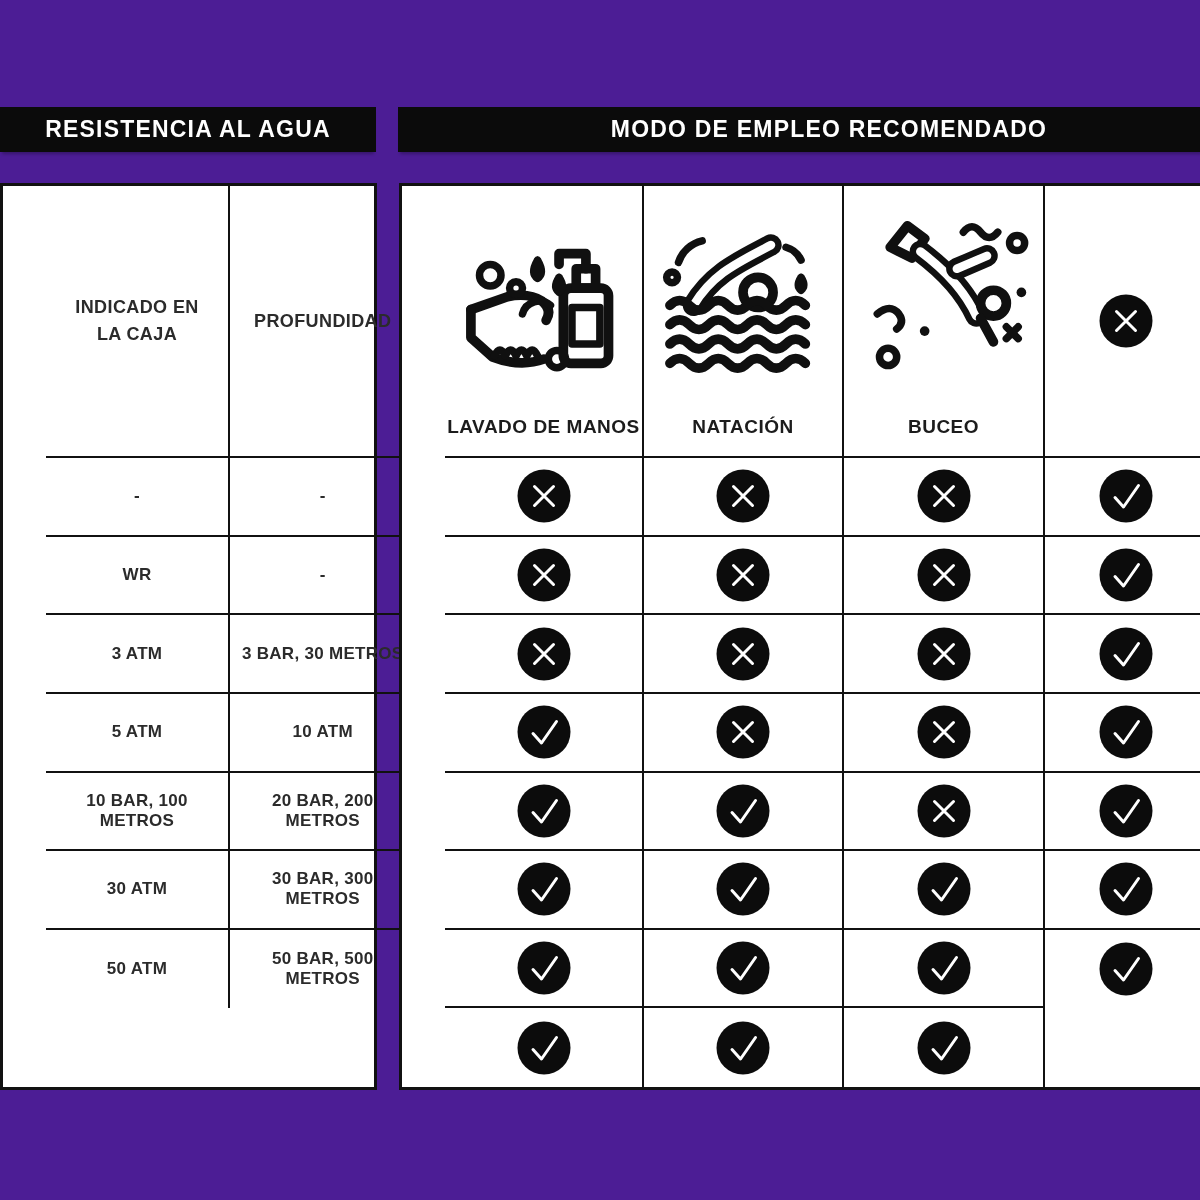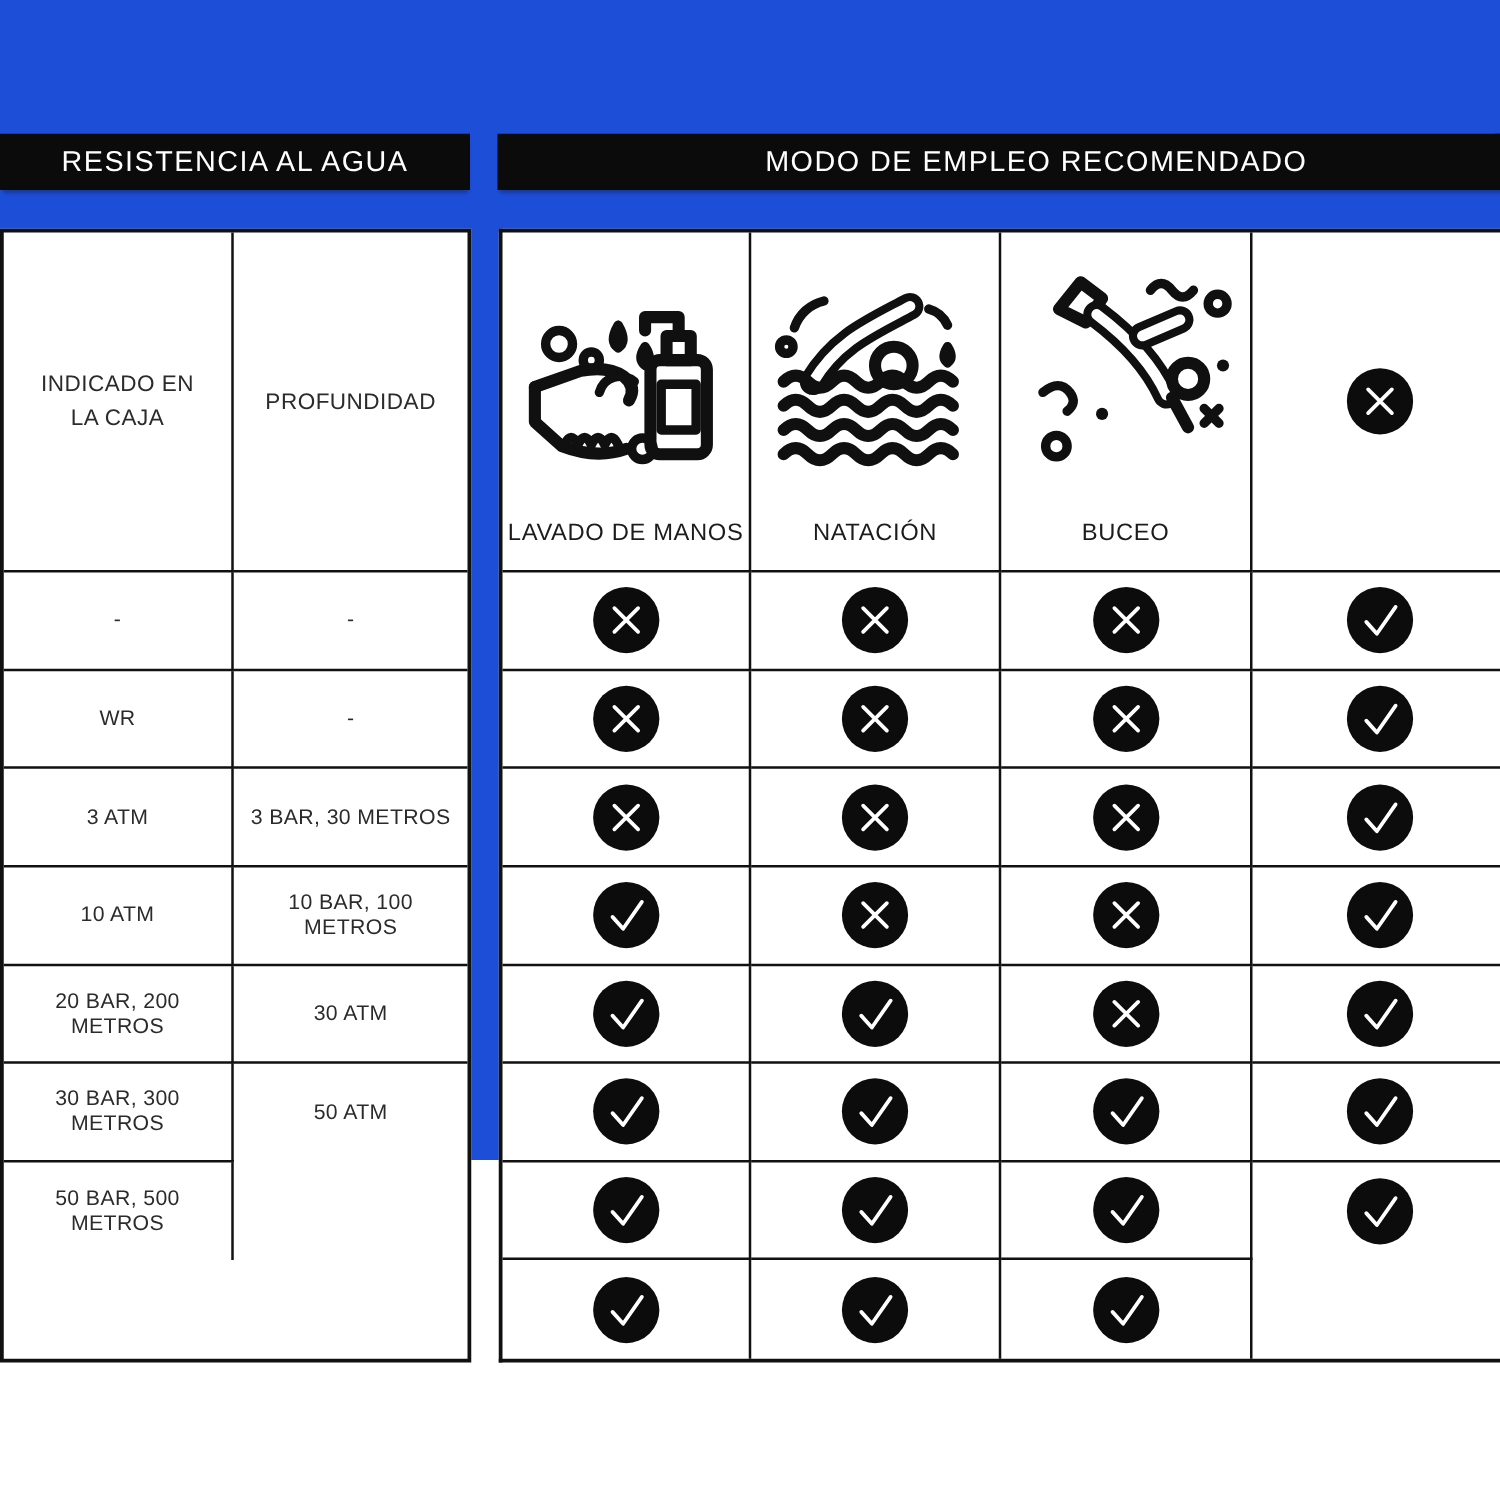--- a/index.html
+++ b/index.html
@@ -1,32 +1,32 @@
 <!DOCTYPE html>
 <html><head>
 <meta charset="utf-8">
 <style>
   html,body{margin:0;padding:0;}
   body{width:1200px;height:1200px;overflow:hidden;background:#ffffff;
        font-family:"Liberation Sans", sans-serif;color:#242424;}
-  .page{position:relative;width:1200px;height:928px;background:#1d4ed8;}
+  .page{position:relative;width:1200px;height:1200px;background:#4c1d95;font-weight:bold;}
 
   
   .bar{position:absolute;top:107px;height:45px;background:#0b0b0b;color:#fff;
        display:flex;align-items:center;justify-content:center;
        font-size:23px;letter-spacing:1.2px;
        box-shadow:0 4px 3px -2px rgba(0,0,0,.28);}
   .bar-left{left:0;width:376px;}
   .bar-right{left:398px;width:792px;padding-left:35px;}
   .bar-frag{position:absolute;top:107px;left:1196px;width:8px;height:45px;background:#0b0b0b;}
 
   
   .table{position:absolute;top:183px;height:907px;display:grid;
          grid-template-rows:272px repeat(8,1fr);box-sizing:border-box;
-         border:3px solid #111;background:#fff;}
+         border:3px solid #111;background:#fff;padding-left:43px;}
   .left-table{left:0;width:377px;grid-template-columns:184px 1fr;}
   .right-table{left:399px;width:807px;border-right:none;
                grid-template-columns:199px 200px 201px 1fr;}
   .cell{display:flex;align-items:center;justify-content:center;box-sizing:border-box;}
   .left-table .cell:nth-child(2n+1){border-right:2px solid #111;}
   .left-table .cell{border-bottom:2px solid #111;}
   .left-table .cell:nth-last-child(-n+2){border-bottom:none;}
   .right-table .cell:not(:nth-child(4n)){border-right:2px solid #111;}
   .right-table .cell{border-bottom:2px solid #111;}
   .right-table .cell:nth-last-child(-n+4){border-bottom:none;}
@@ -67,20 +67,21 @@
   <div class="table left-table">
     <div class="cell head-cell">INDICADO EN LA CAJA</div>
     <div class="cell head-cell">PROFUNDIDAD</div>
 
   <div class="cell data-cell">-</div>
       <div class="cell data-cell">-</div>
       <div class="cell data-cell">WR</div>
       <div class="cell data-cell">-</div>
       <div class="cell data-cell">3 ATM</div>
       <div class="cell data-cell">3 BAR, 30 METROS</div>
+      <div class="cell data-cell">5 ATM</div>
       <div class="cell data-cell">10 ATM</div>
       <div class="cell data-cell">10 BAR, 100 METROS</div>
       <div class="cell data-cell">20 BAR, 200 METROS</div>
       <div class="cell data-cell">30 ATM</div>
       <div class="cell data-cell">30 BAR, 300 METROS</div>
       <div class="cell data-cell">50 ATM</div>
       <div class="cell data-cell">50 BAR, 500 METROS</div>
     </div>
 
   <div class="table right-table">

